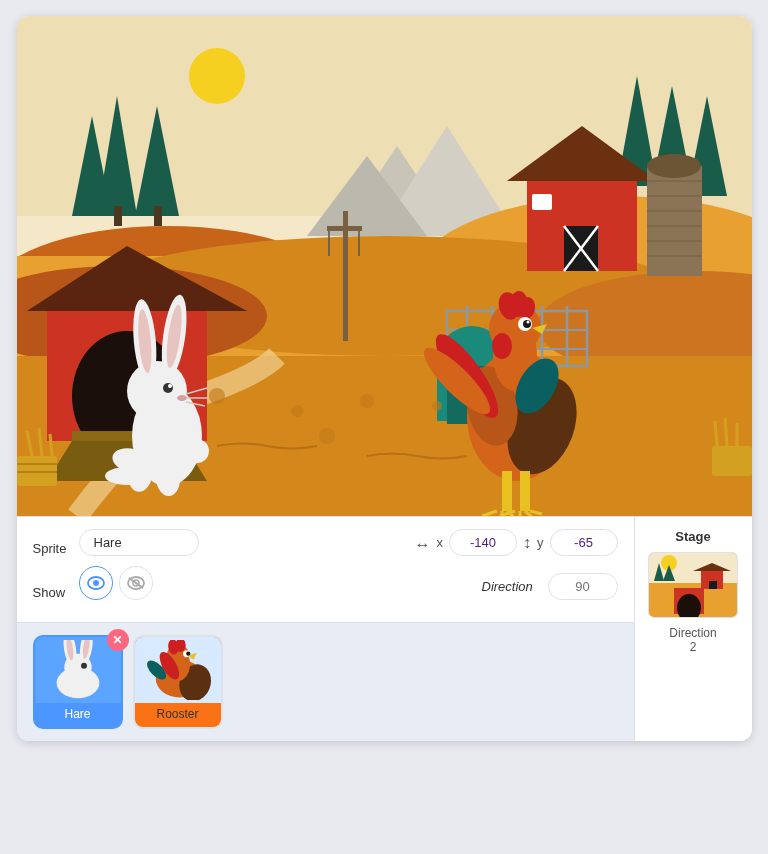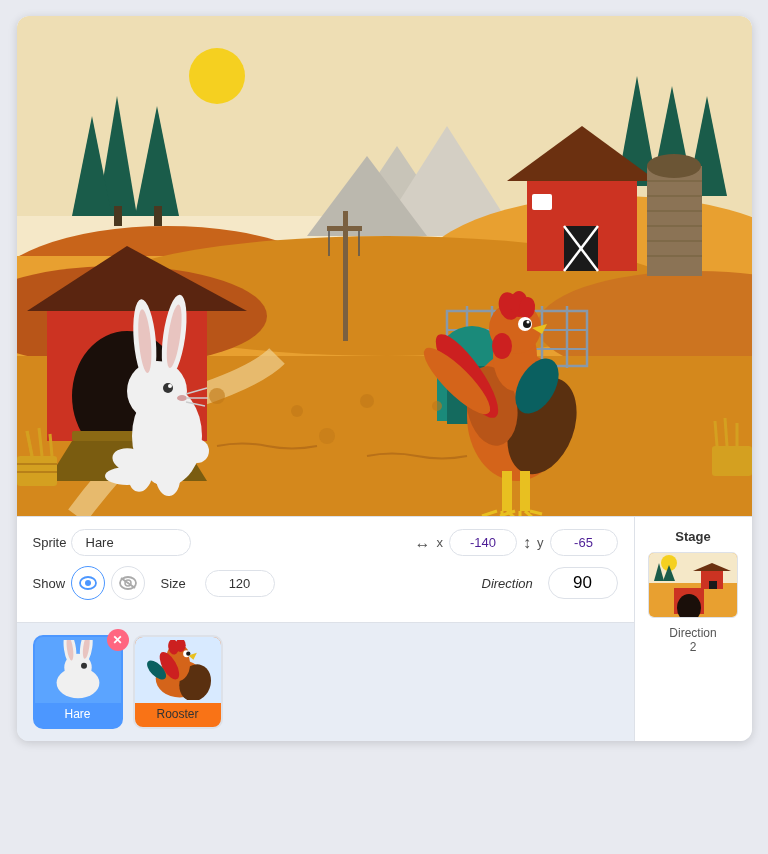--- a/index.html
+++ b/index.html
@@ -34,22 +34,22 @@
       height: 100%;
     }
     .sprite-controls {
       flex: 1;
       padding: 12px 16px;
       background: #fff;
       border-top: 1px solid #dde1e8;
     }
     .control-row {
       display: flex;
-      align-items: center;
-      gap: 0;
+      align-items: flex-end;
+      gap: 8px;
       margin-bottom: 10px;
     }
     .control-label {
       font-size: 13px;
       font-weight: 500;
       color: #333;
       min-width: 38px;
     }
     .sprite-name-input {
       border: 1.5px solid #dde1e8;
@@ -133,22 +133,22 @@
     .direction-group {
       display: flex;
       align-items: center;
       gap: 6px;
       margin-left: auto;
     }
     .direction-input {
       border: 1.5px solid #dde1e8;
       border-radius: 20px;
       padding: 5px 10px;
-      font-size: 17px;
-      color: #000000;
+      font-size: 13px;
+      color: #737373;
       width: 70px;
       text-align: center;
       outline: none;
       background: #fff;
     }
 
     
     .sprite-list-area {
       background: #e8edf5;
       padding: 12px 16px;
@@ -481,24 +481,20 @@
                 <circle cx="9" cy="7" r="3" fill="#4c97ff"></circle>
               </svg>
             </button>
             <button class="eye-btn inactive">
               <svg width="18" height="14" viewBox="0 0 18 14" fill="none" xmlns="http://www.w3.org/2000/svg">
                 <ellipse cx="9" cy="7" rx="8" ry="6" stroke="#aaa" stroke-width="1.8" fill="none"></ellipse>
                 <circle cx="9" cy="7" r="3" fill="none" stroke="#aaa" stroke-width="1.5"></circle>
                 <line x1="2" y1="2" x2="16" y2="12" stroke="#aaa" stroke-width="2"></line>
               </svg>
             </button>
-          </div>
-          <div class="size-group">
-            <span class="control-label">Size</span>
-            <input class="size-input" type="text" value="120" style="">
           </div>
           <div class="direction-group">
             <span class="control-label" style="min-width:60px;font-style:italic;">Direction</span>
             <input class="direction-input" type="text" value="90" style="">
           </div>
         </div>
       </div>
 
       <div class="sprite-list-area">
 

